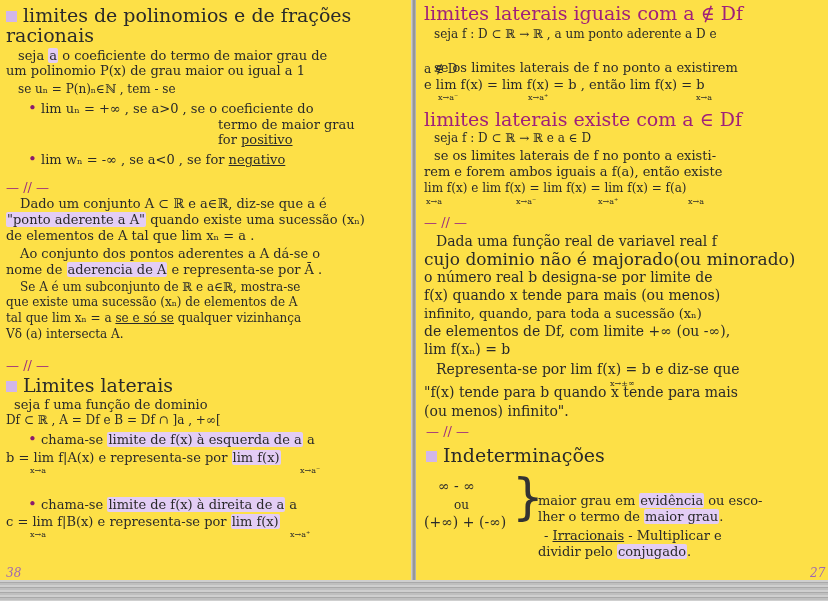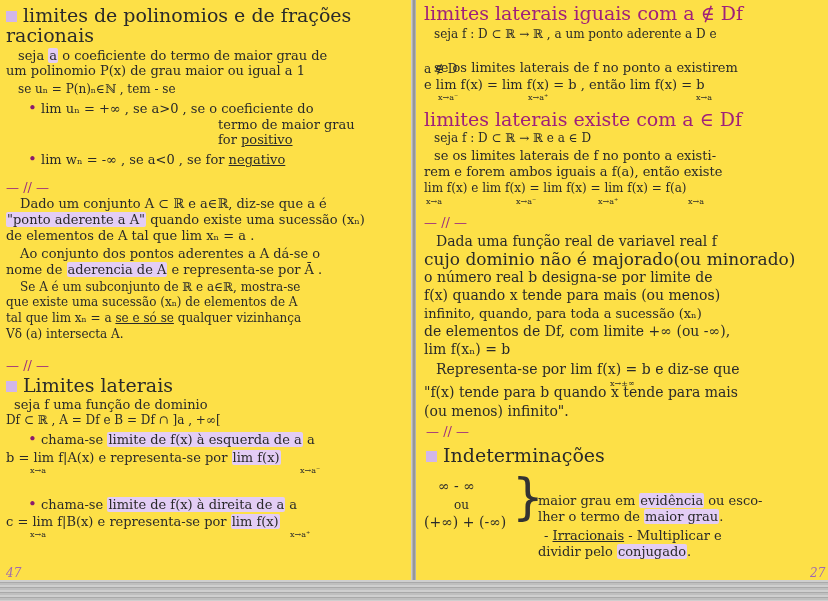--- a/index.html
+++ b/index.html
@@ -83,21 +83,21 @@
 
   <div class="ln" style="left:28px;top:497px;">
     <span class="bul">•</span> <span>chama-se </span><span class="hl">limite de f(x) à direita de a</span><span> a</span>
   </div>
   <div class="ln" style="left:6px;top:514px;">
     <span>c = lim f|B(x) e representa-se por </span><span class="hl">lim f(x)</span>
   </div>
   <div class="sub" style="left:30px;top:530px;">x→a</div>
   <div class="sub" style="left:290px;top:530px;">x→a⁺</div>
 
-  <div class="pn" style="left:6px;top:566px;">47</div>
+  <div class="pn" style="left:6px;top:566px;">38</div>
 </div>
 
 <div class="spine"></div>
 
 <div class="page right">
 
   <div class="ln h hp" style="left:8px;top:2px;">limites laterais iguais com a ∉ Df</div>
   <div class="ln" style="left:18px;top:27px;font-size:12px;">seja f : D ⊂ ℝ → ℝ , a um ponto aderente a D e</div>
   <div class="ln" style="left:8px;top:43px;font-size:12px;margin-top:19px;">a ∉ D</div>
   <div class="ln" style="left:18px;top:60px;">se os limites laterais de f no ponto a existirem</div>

